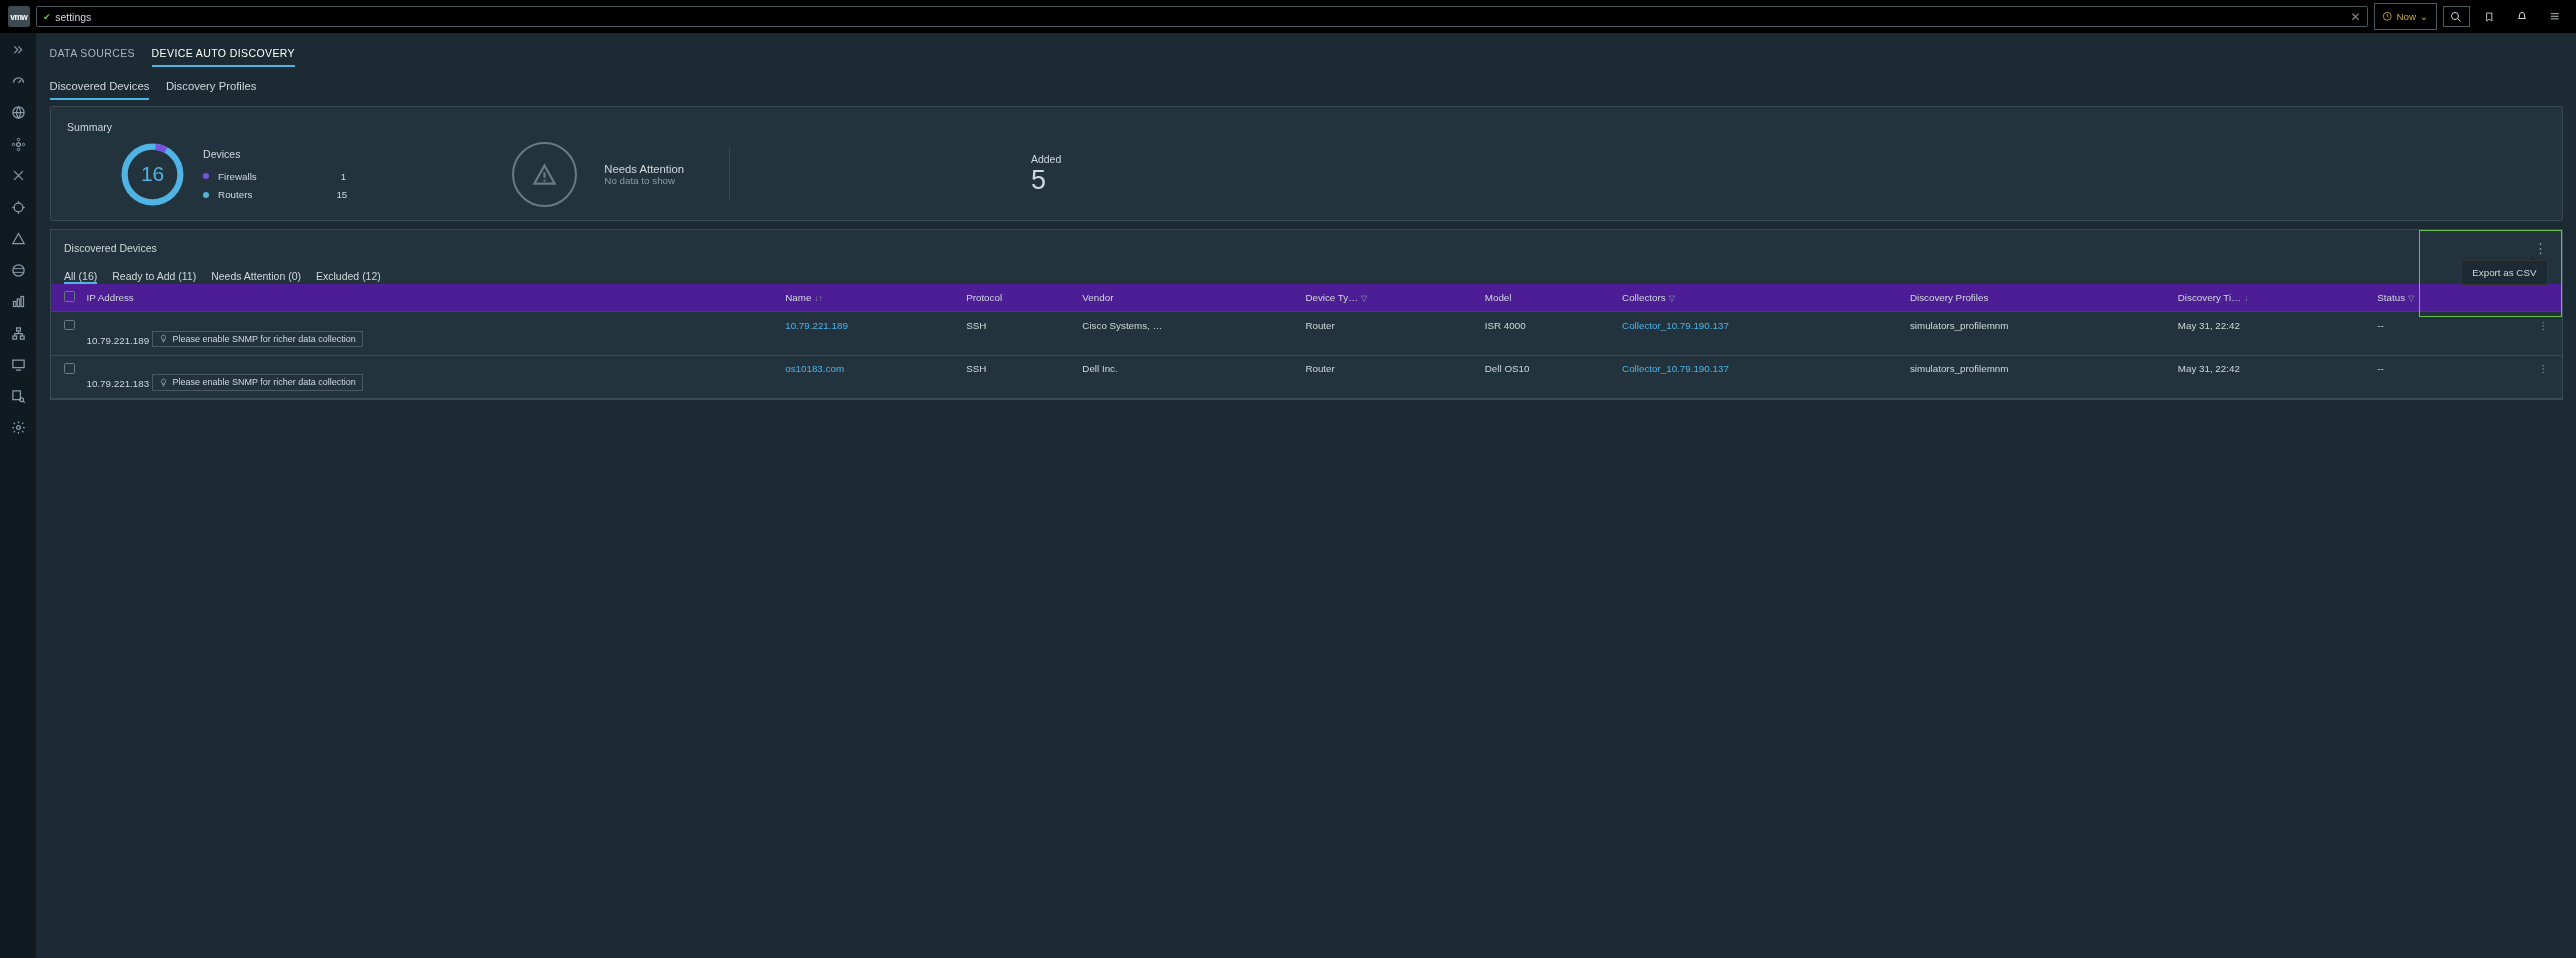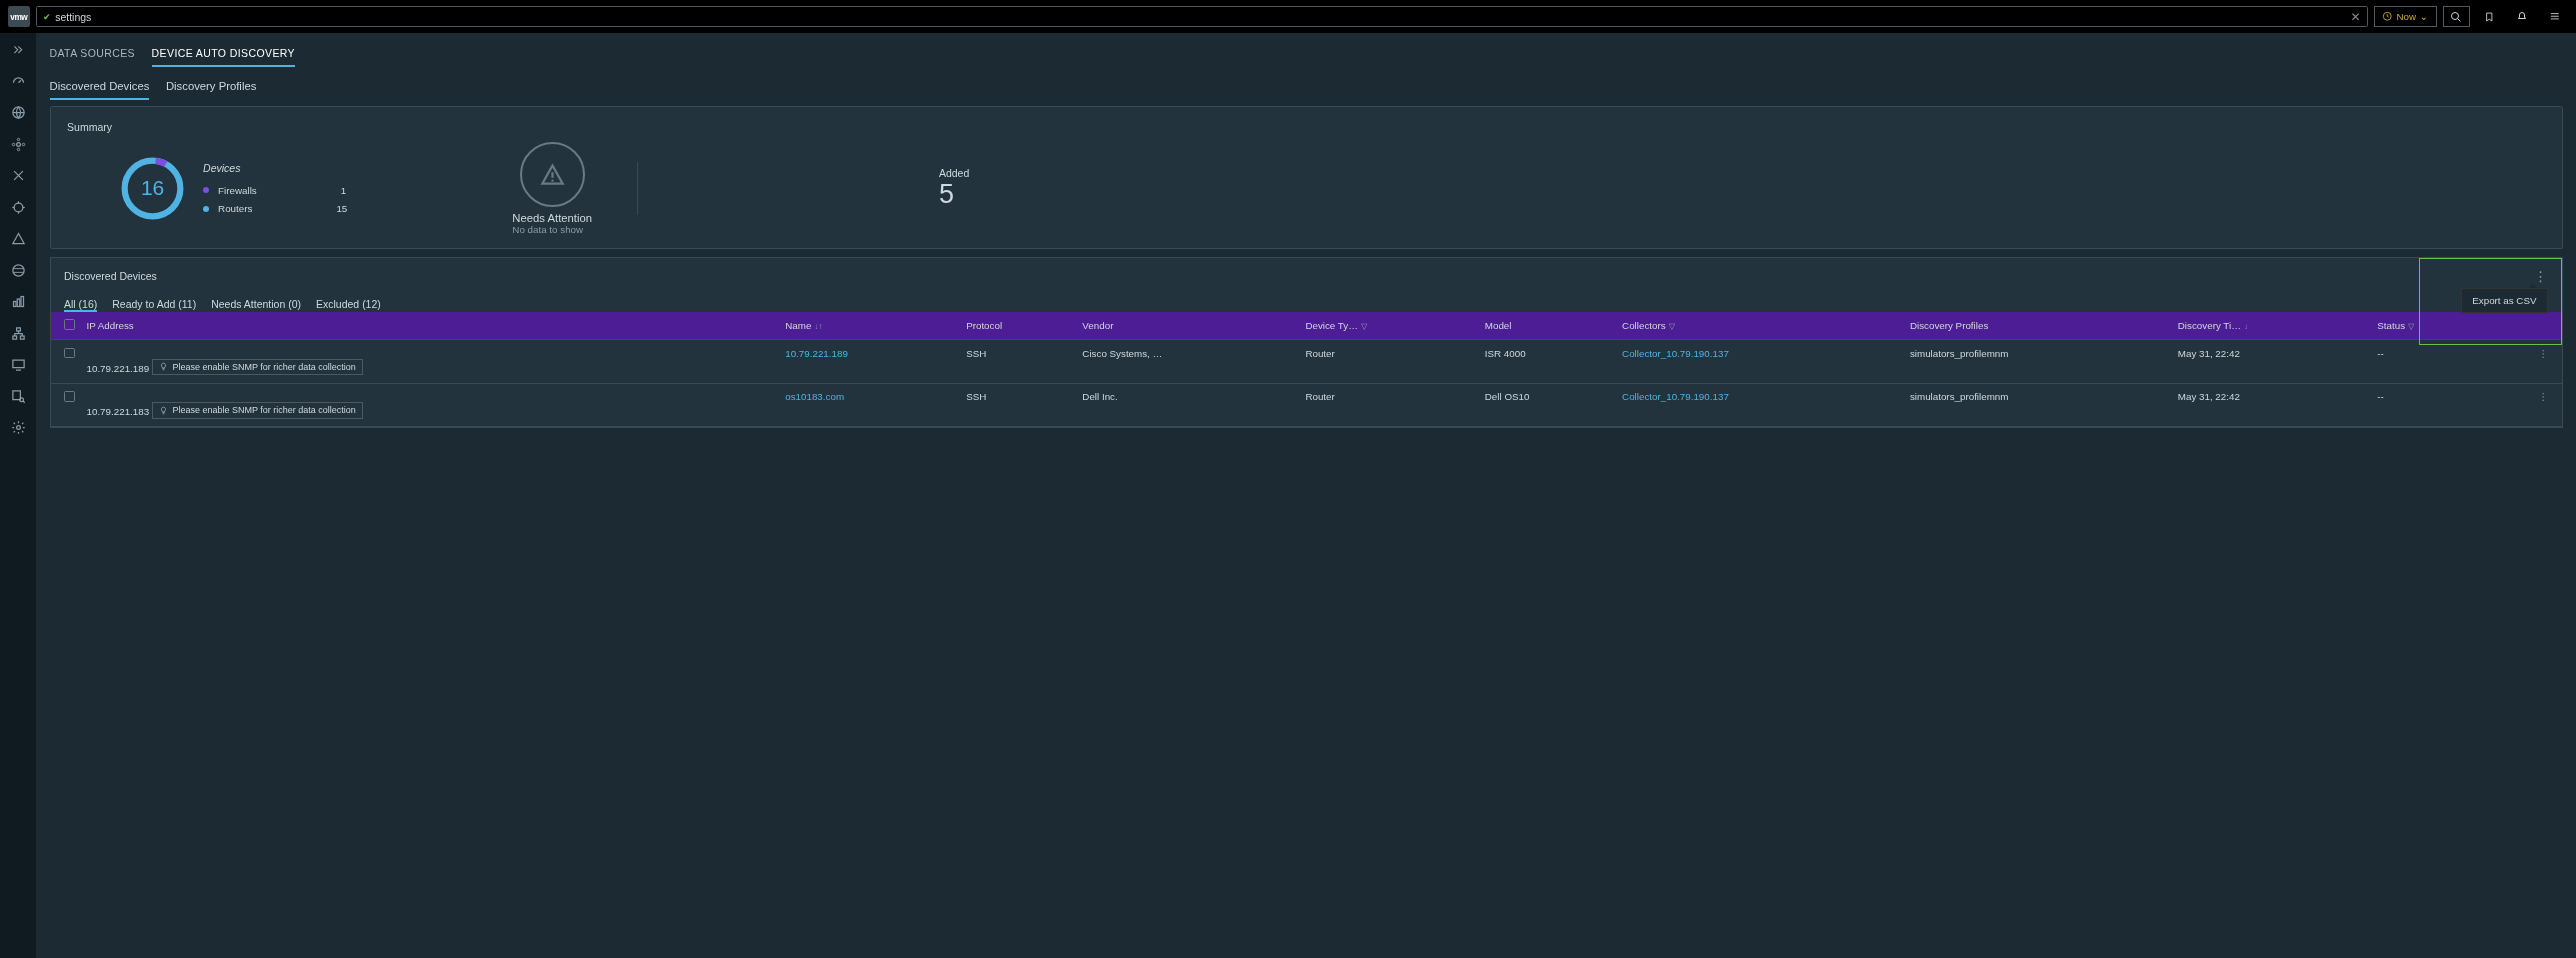--- a/index.html
+++ b/index.html
@@ -6,21 +6,21 @@
 body { background: #1b2a33; color: #cfd8dc; overflow-x: hidden; }
 .app { display: flex; flex-direction: column; height: 100vh; min-width: 2576px; }
 
 
 .topbar { display: flex; align-items: center; height: 33px; background: #000000; padding: 0 7.5px; gap: 6px; }
 .logo-box { background: #3e4a52; width: 22.6px; height: 21px; display: flex; align-items: center; justify-content: center; border-radius: 2.3px; font-size: 8.3px; font-weight: bold; color: #fff; letter-spacing: -0.4px; }
 .searchbar { flex: 1; display: flex; align-items: center; border: 0.8px solid #4a5a63; border-radius: 1.5px; height: 21px; padding: 0 6px; gap: 4.5px; }
 .searchbar .check { color: #6bc04b; font-size: 9px; }
 .searchbar input { flex: 1; background: transparent; border: none; color: #cfd8dc; font-size: 10.5px; outline: none; }
 .searchbar .clear { color: #888; cursor: pointer; }
-.now-chip { display:flex; align-items:center; gap:3.8px; border:0.8px solid #4a5a63; height:21px; padding:0 7.5px; color:#c9a93b; font-size:9.8px; cursor:pointer;}
+.now-chip { display:flex; align-items:center; gap:3.8px; border:0.8px solid #4a5a63; height:27px; padding:0 7.5px; color:#c9a93b; font-size:9.8px; cursor:pointer;}
 .top-icon { width:27px; height:21px; display:flex; align-items:center; justify-content:center; border:0.8px solid #4a5a63; color:#cfd8dc; cursor:pointer; }
 .top-icon.noborder { border:none; }
 
 
 .main { flex:1; display:flex; }
 .sidebar { width:36px; background:#0f1a21; display:flex; flex-direction:column; align-items:center; padding-top:7.5px; gap:13.5px; }
 .sidebar .side-icon { width:18px; height:18px; color:#8a9ba8; cursor:pointer; display:flex; align-items:center; justify-content:center; }
 
 .content { flex:1; padding: 0 13.5px 13.5px 13.5px; display:flex; flex-direction:column; }
 
@@ -35,26 +35,26 @@
 
 
 .panel { border:0.8px solid #3a4a53; border-radius:1.5px; background:#22333d; padding:13.5px 16.6px; }
 .summary-title { font-size:10.5px; color:#cfd8dc; margin-bottom:9px; }
 .summary-body { display:flex; align-items:center; gap:45px; }
 .donut-wrap { display:flex; align-items:center; gap:18px; padding-left:53px; }
 .donut { position:relative; width:65px; height:65px; }
 .donut svg { width:65px; height:65px; }
 .donut-center { position:absolute; inset:0; display:flex; align-items:center; justify-content:center; font-size:21px; color:#4fb3e4; }
 .legend { display:flex; flex-direction:column; gap:7.5px; }
-.legend .lg-title { font-size:10.5px; color:#cfd8dc; margin-bottom:3px;font-style:italic;}
+.legend .lg-title { font-size:10.5px; color:#cfd8dc; margin-bottom:3px;}
 .legend-row { display:flex; align-items:center; gap:9px; font-size:9.8px; color:#cfd8dc; }
 .legend-row .dot { width:6px; height:6px; border-radius:50%; }
 .legend-row .val { margin-left: 75px; color:#cfd8dc;}
 .divider { width:0.8px; height:53px; background:#3a4a53; }
-.attn-wrap { display:flex; align-items:center; gap:5px; padding-left:120px;flex-direction:column;}
+.attn-wrap { display:flex; align-items:center; gap:27px; padding-left:120px;}
 .attn-circle { width:65px; height:65px; border:2.3px solid #6a7a83; border-radius:50%; display:flex; align-items:center;justify-content:center; }
 .attn-circle svg { width:27px; height:27px; color:#6a7a83;}
 .attn-text .t1 { font-size:11.3px; color:#cfd8dc; }
 .attn-text .t2 { font-size:9.8px; color:#8a9ba8; }
 .added-wrap { padding-left: 256px; }
 .added-wrap .t1 { font-size:10.5px; color:#cfd8dc; }
 .added-wrap .t2 { font-size:27px; color:#cfd8dc; }
 
 
 .table-panel { margin-top:7.5px; border:0.8px solid #3a4a53; background:#22333d; position:relative; }

